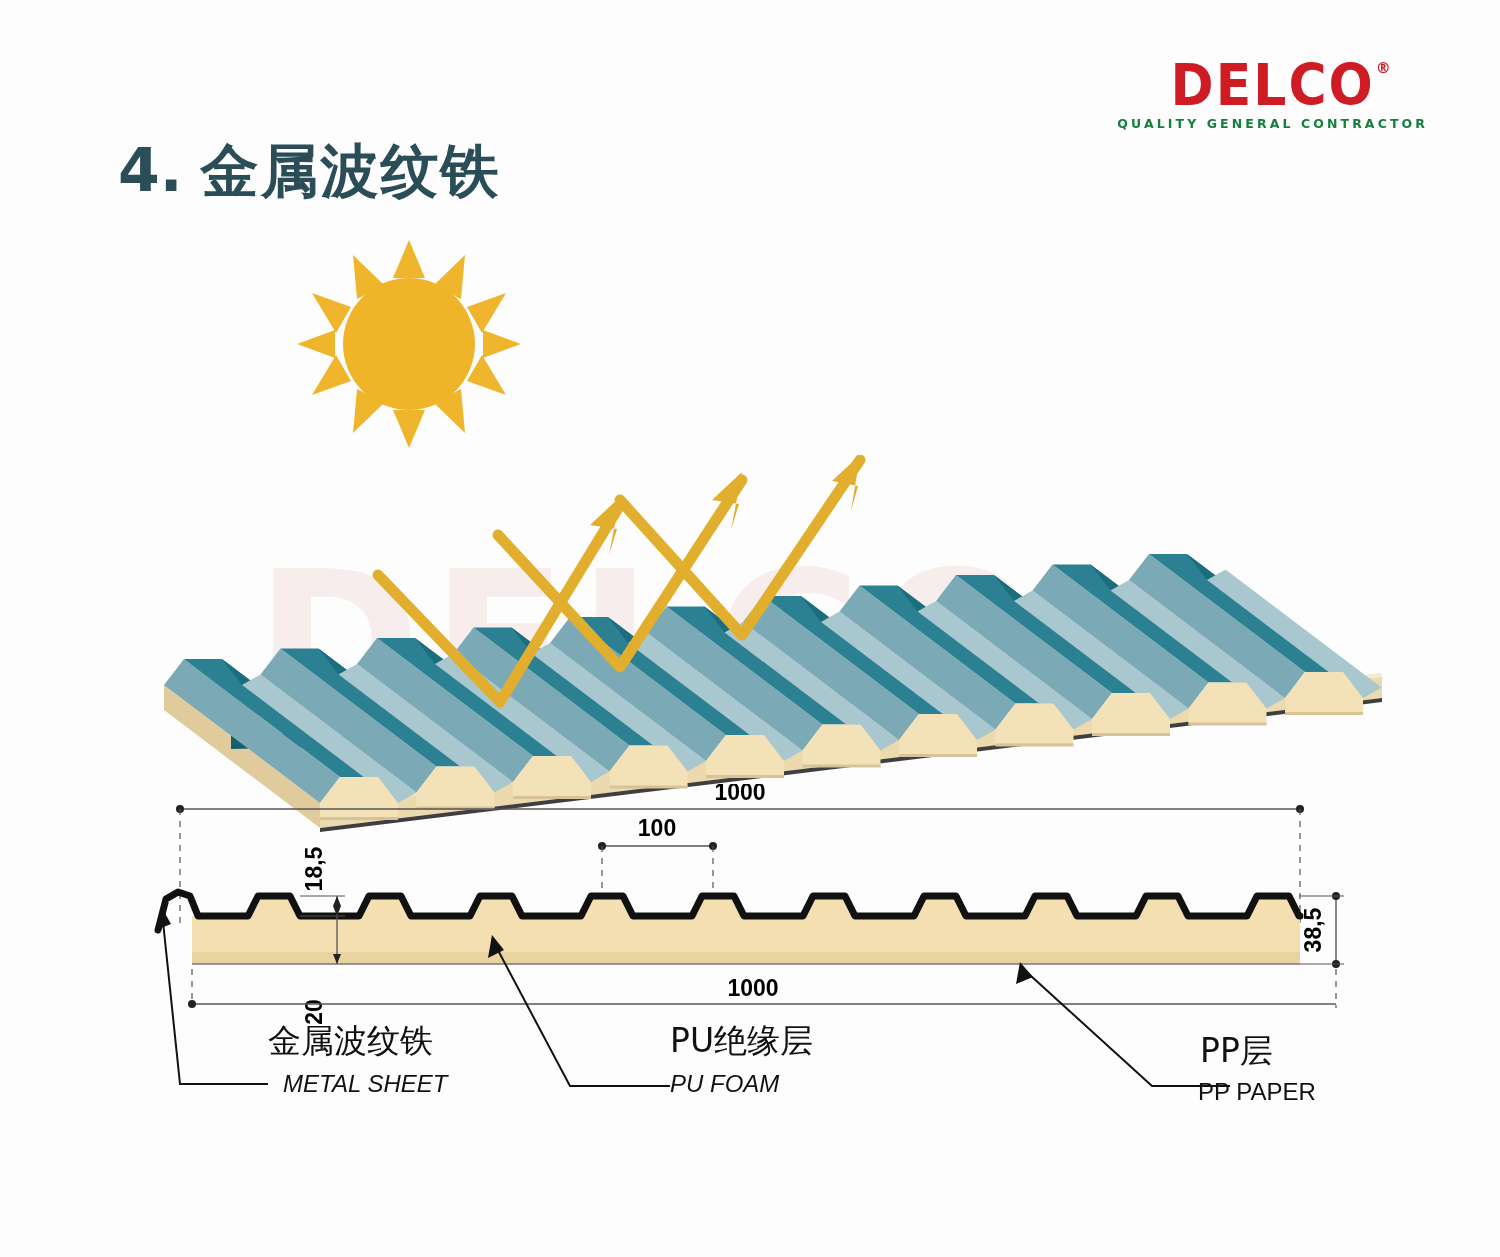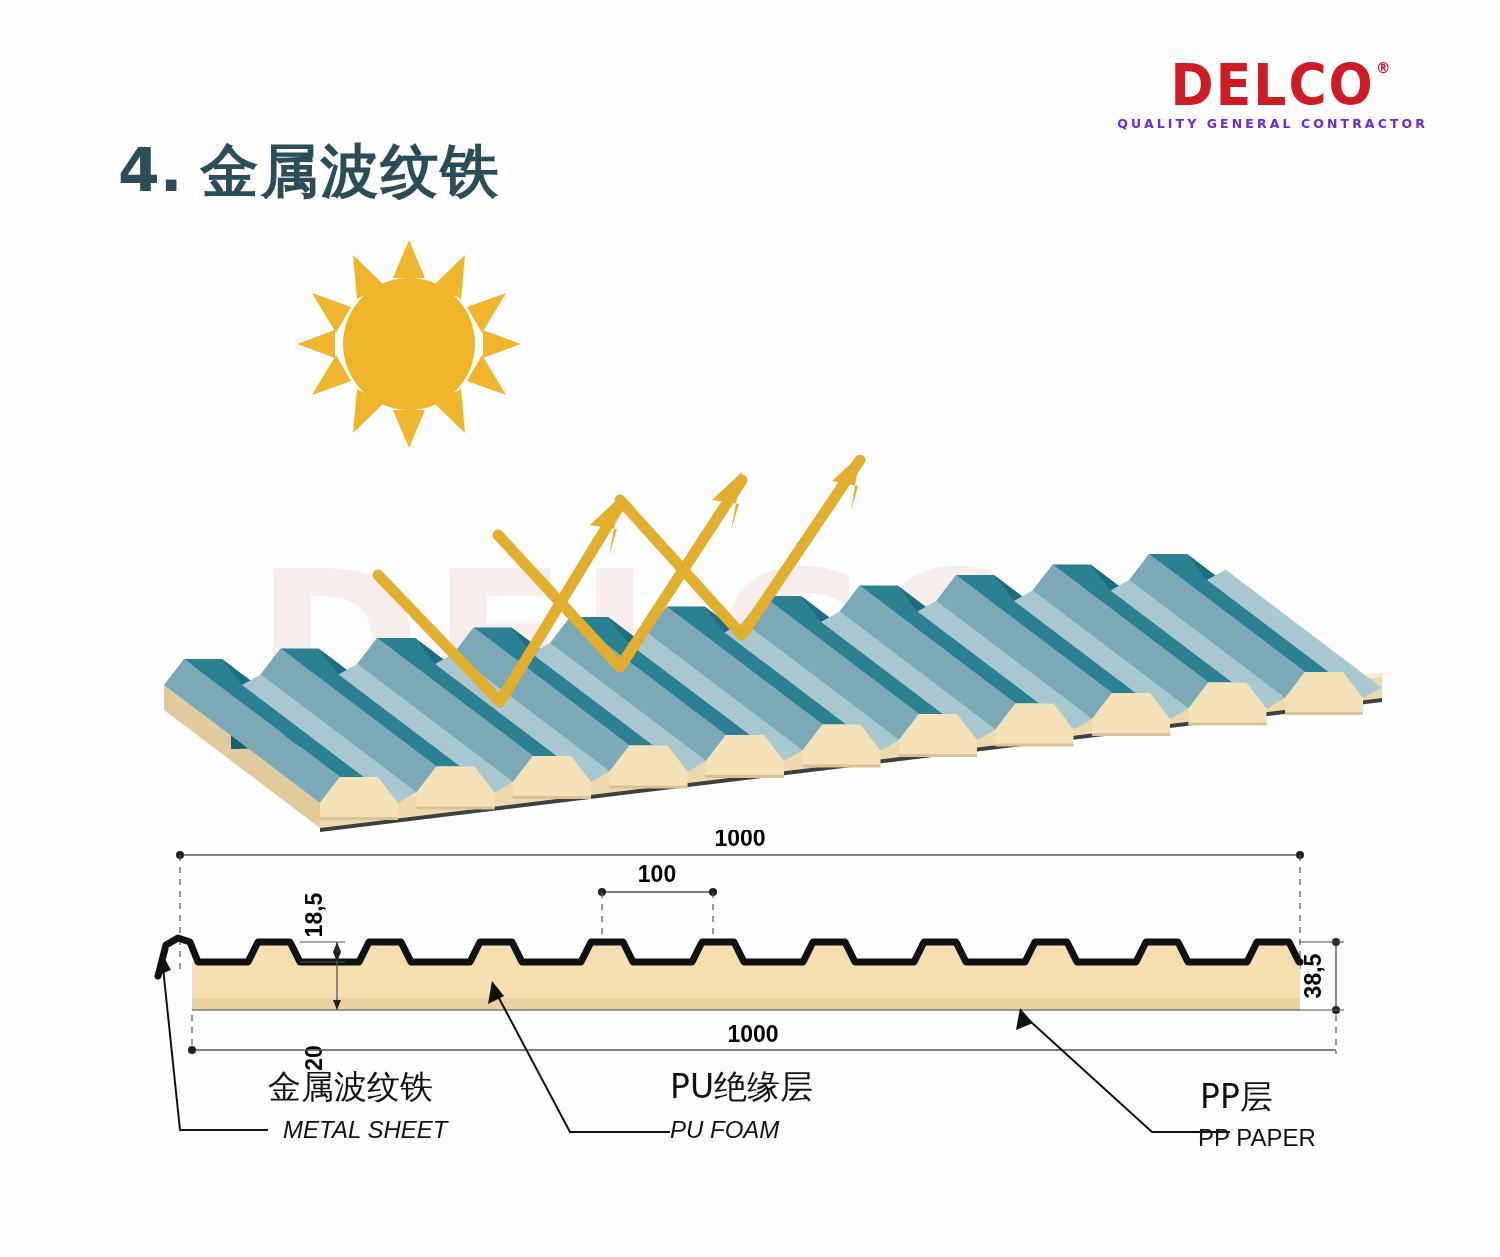--- a/index.html
+++ b/index.html
@@ -81,21 +81,21 @@
     top: 2px;
     font-size: 15px;
     font-weight: 700;
     color: #cf1b23;
   }
   .logo-tag {
     font-family: "DejaVu Sans", sans-serif;
     font-weight: 700;
     font-size: 12.5px;
     letter-spacing: 3.1px;
-    color: #6d28d9;
+    color: #15803d;
     margin-top: 4px;
     white-space: nowrap;
   }
 
   
   .title-row {
     position: absolute;
     left: 118px;
     top: 140px;
     display: flex;
@@ -133,21 +133,21 @@
     left: 120px;
     top: 455px;
     width: 1290px;
     height: 400px;
   }
 
   
   .tech {
     position: absolute;
     left: 140px;
-    top: 830px;
+    top: 784px;
     width: 1230px;
     height: 420px;
   }
 
   .cn-label {
     font-family: "DejaVu Sans", sans-serif;
     font-weight: 500;
     font-size: 33px;
     fill: #111111;
   }

